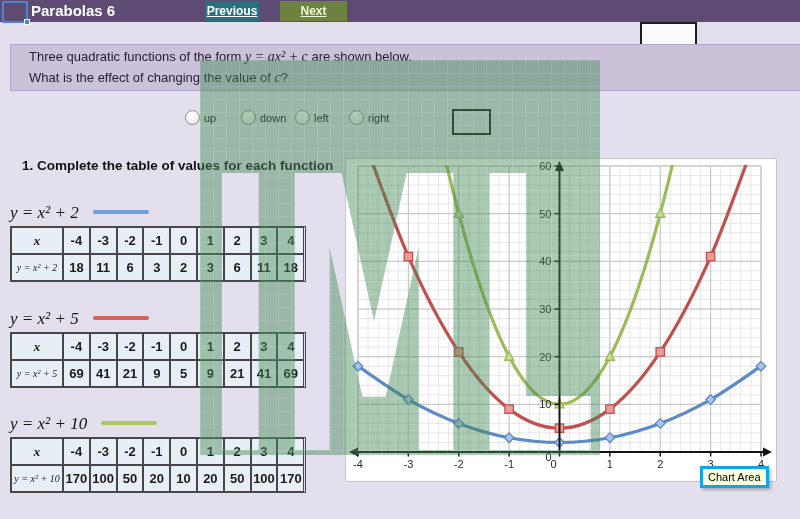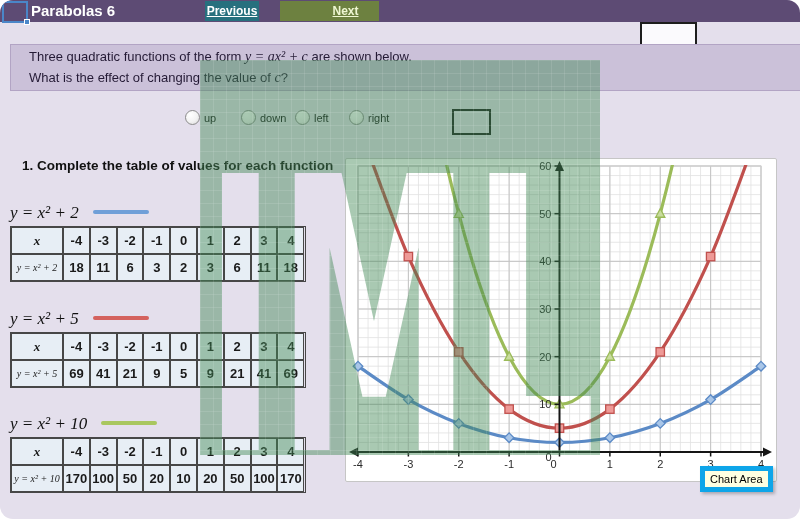--- a/index.html
+++ b/index.html
@@ -1,26 +1,26 @@
 <!DOCTYPE html>
 <html><head>
 <meta charset="utf-8">
 <style>
   html,body{margin:0;padding:0;}
   .page{position:relative;width:800px;height:519px;background:#e4dfec;overflow:hidden;
-        font-family:"Liberation Sans",sans-serif;color:#1a1a1a;border-radius:13px;}
+        font-family:"Liberation Sans",sans-serif;color:#1a1a1a;}
   
   .titlebar{position:absolute;left:0;top:0;width:800px;height:22px;background:#5d4b74;}
   .sel-cell{position:absolute;left:2px;top:1px;width:22px;height:18px;border:2px solid #4a86c8;}
   .sel-handle{position:absolute;left:24px;top:19px;width:4px;height:4px;background:#4a86c8;border:1px solid #fff;}
   .app-title{position:absolute;left:31px;top:2px;font-size:15px;font-weight:bold;color:#ffffff;}
   .nav-btn{position:absolute;top:1px;height:20px;line-height:20px;text-align:center;
            font-size:12px;font-weight:bold;text-decoration:underline;cursor:pointer;}
   .btn-prev{left:205px;width:54px;background:#27707e;color:#ffffff;}
-  .btn-next{left:280px;width:67px;background:#6d8140;color:#eef6d2;padding-left:32px;}
+  .btn-next{left:280px;width:67px;background:#6d8140;color:#eef6d2;}
   
   .box-topright{position:absolute;left:640px;top:22px;width:53px;height:21px;background:#fbfafd;border:2px solid #1d1d1d;}
   .box-answer{position:absolute;left:452px;top:109px;width:35px;height:22px;background:transparent;border:2px solid #1d1d1d;}
   
   .banner{position:absolute;left:10px;top:44px;width:765px;height:45px;background:#cbc1d9;border:1px solid #b2a4c4;padding-left:34px;}
   .banner .bline{position:absolute;left:18px;font-size:13px;color:#241a35;white-space:nowrap;}
   .bline1{top:4px;} .bline2{top:25px;}
   .mathtxt{font-family:"Liberation Serif",serif;font-style:italic;font-size:14px;}
   
   .prompt{position:absolute;left:28px;top:111px;font-size:13px;color:#111;}
@@ -36,21 +36,21 @@
   .fn-label{font-family:"Liberation Serif",serif;font-style:italic;font-size:17px;color:#111;}
   .swatch{display:inline-block;width:56px;height:4px;border-radius:2px;margin-left:14px;vertical-align:4px;}
   .val-table{margin-top:3px;display:grid;grid-template-columns:52px repeat(9,26.8px);border:1px solid #474747;width:294px;}
   .cell{height:25px;line-height:25px;text-align:center;background:#e7eef5;border:1px solid #474747;
         font-size:13px;font-weight:bold;color:#1a1a1a;overflow:hidden;}
   .cell.xhead{font-family:"Liberation Serif",serif;font-style:italic;}
   .cell.rowlabel{font-family:"Liberation Serif",serif;font-style:italic;font-weight:normal;font-size:10px;white-space:nowrap;}
   
   .chart-panel{position:absolute;left:345px;top:158px;width:430px;height:322px;background:#ffffff;
                border:1px solid #c6c6c6;border-radius:2px;}
-  .tooltip{position:absolute;left:700px;top:466px;background:#ffffe1;border:5px solid #0ea5e9;
+  .tooltip{position:absolute;left:700px;top:466px;background:#ffffe1;border:3px solid #0ea5e9;
            box-shadow:2px 2px 3px rgba(0,0,0,0.25);font-size:11px;padding:2px 5px;color:#000;z-index:60;}
   
   .watermark{position:absolute;left:200px;top:60px;z-index:50;pointer-events:none;}
 </style>
 </head>
 <body>
 
 <div class="page">
 
   <div class="titlebar">

